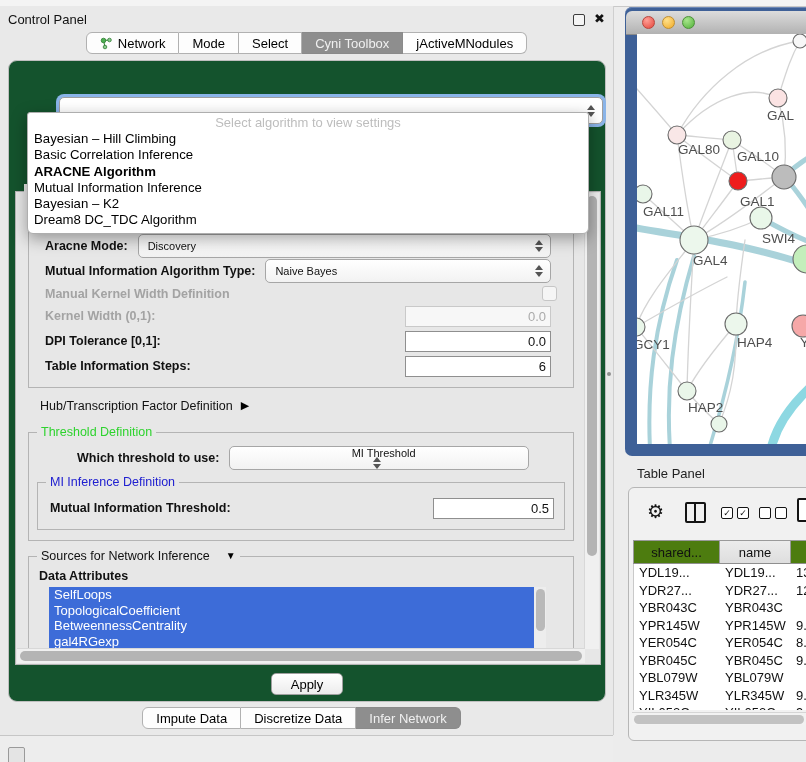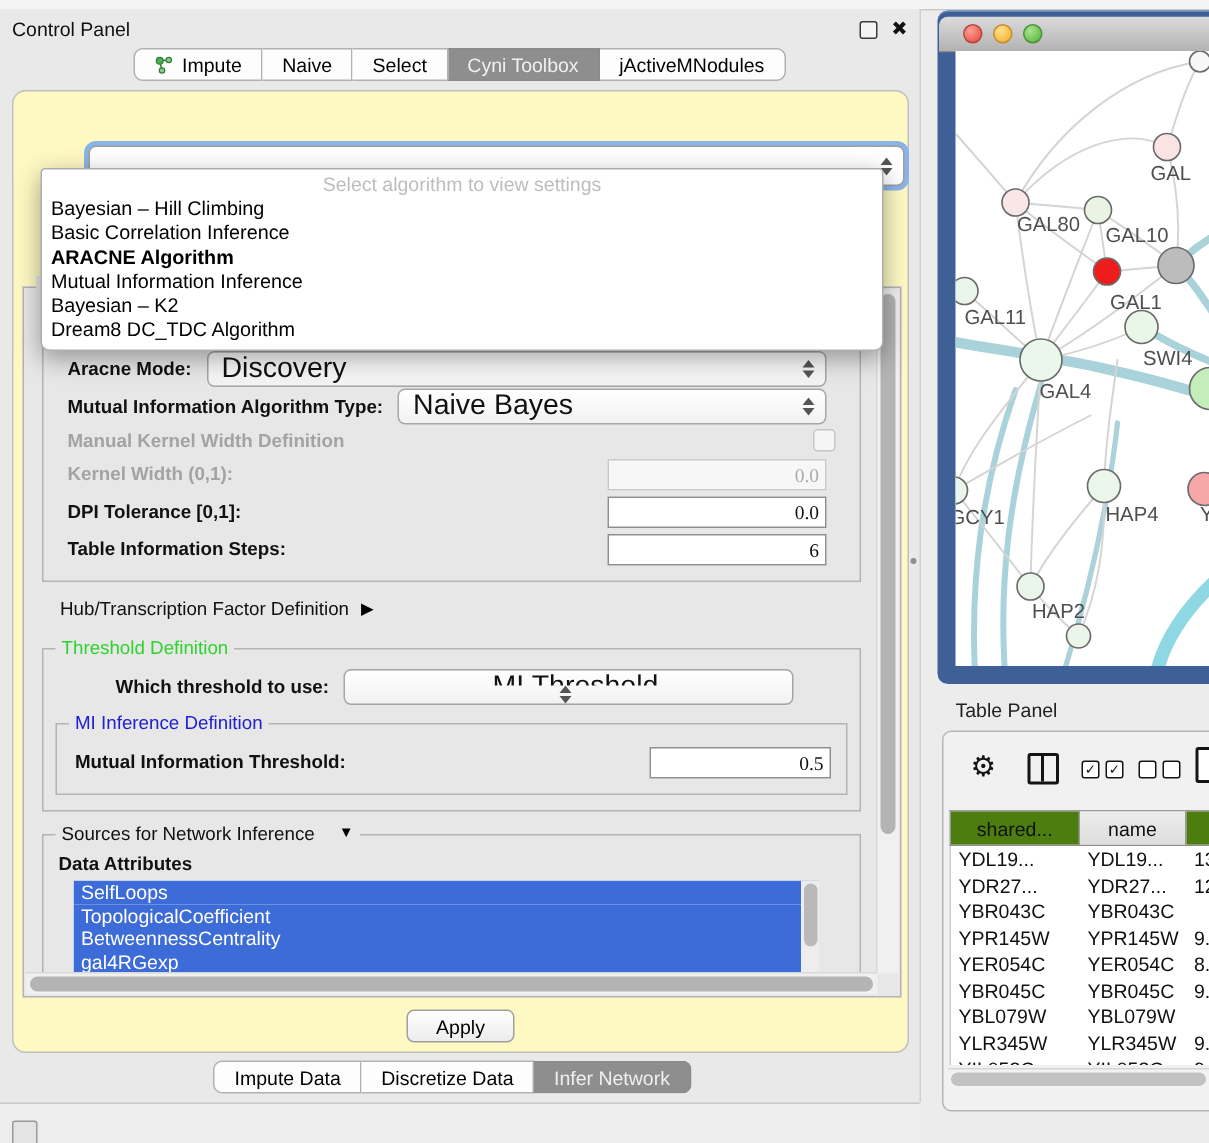--- a/index.html
+++ b/index.html
@@ -19,21 +19,21 @@
   .float-box{position:absolute;right:28px;top:8px;width:10px;height:10px;border:1.5px solid #3c3c3c;border-radius:2px;background:#f4f4f4;}
   .close-x{position:absolute;right:8px;top:5px;font-size:13px;font-weight:bold;color:#111;}
 
   .seg-bar{display:flex;width:fit-content;margin:0 auto;height:22px;}
   .seg-tab{display:flex;align-items:center;gap:5px;padding:0 13px;font-size:13px;background:#fdfdfd;border:1px solid #b1b1b1;border-left:none;color:#000;cursor:default;}
   .seg-tab:first-child{border-left:1px solid #b1b1b1;border-radius:6px 0 0 6px;}
   .seg-tab:last-child{border-radius:0 6px 6px 0;}
   .seg-tab.selected{background:#8e8e8e;color:#f0f0f0;border-color:#8a8a8a;}
   .tab-icon{display:inline-flex;align-items:center;}
 
-  .cp-body{position:absolute;left:8px;top:54px;width:596px;height:640px;background:#fef9c3;border:1px solid #bfbfbf;border-radius:9px;}
+  .cp-body{position:absolute;left:8px;top:54px;width:596px;height:640px;background:#14532d;border:1px solid #bfbfbf;border-radius:9px;}
 
   
   .ghost-combo-focus{position:absolute;left:50px;top:36px;width:542px;height:25px;background:#fff;border:1px solid #9f9f9f;border-radius:5px;box-shadow:0 0 0 3px #8ab4e8;}
   .ghost-combo2{position:absolute;left:47px;top:92px;width:507px;height:25px;background:linear-gradient(#ffffff,#f1f1f1);border:1px solid #ababab;border-radius:6px;display:flex;align-items:center;}
   .ghost-combo2 .gtext{font-size:13px;color:#b3b3b3;padding-left:10px;flex:1;}
 
   .combo-arrows{width:15px;display:flex;flex-direction:column;align-items:center;justify-content:center;gap:2px;margin-right:4px;}
   .combo-arrows .up{width:0;height:0;border-left:4px solid transparent;border-right:4px solid transparent;border-bottom:5px solid #555;}
   .combo-arrows .dn{width:0;height:0;border-left:4px solid transparent;border-right:4px solid transparent;border-top:5px solid #555;}
 
@@ -50,23 +50,23 @@
   .group-title.green{color:#2ed32e;}
   .settings-inner{position:absolute;left:2px;top:2px;right:16px;bottom:16px;overflow:hidden;}
 
   .group{position:relative;border:1px solid #b4b4b4;}
   .g-algdef{margin:26px 10px 0 10px;padding:12px 8px 8px 8px;}
   .row{display:flex;align-items:center;height:24px;margin:1px 0;}
   .row .lbl{font-size:12.5px;font-weight:bold;white-space:nowrap;padding-left:8px;}
   .row .lbl.dis{color:#a3a3a3;}
   .row .spacer{flex:1;}
   .combo{flex:1;display:flex;align-items:center;height:22px;margin-left:10px;margin-right:14px;background:linear-gradient(#ffffff,#f2f2f2);border:1px solid #a6a6a6;border-radius:5px;}
-  .combo .ctext{flex:1;font-size:19px;padding-left:9px;white-space:nowrap;overflow:hidden;}
+  .combo .ctext{flex:1;font-size:11px;padding-left:9px;white-space:nowrap;overflow:hidden;}
   .checkbox{width:13px;height:13px;border:1px solid #c6c6c6;border-radius:3px;background:#f5f5f5;margin-right:8px;}
-  .field{width:140px;height:19px;border:1px solid #8f8f8f;background:#fff;font-size:13px;text-align:right;padding-right:4px;line-height:19px;margin-right:14px;font-family:Liberation Serif, serif;}
+  .field{width:140px;height:19px;border:1px solid #8f8f8f;background:#fff;font-size:13px;text-align:right;padding-right:4px;line-height:19px;margin-right:14px;}
   .field.dis{border:1px solid #c9c9c9;background:#f7f7f7;color:#ababab;}
 
   .hub-row{display:flex;gap:8px;margin:11px 0 0 22px;font-size:12.5px;}
   .hub-arrow{font-size:11px;color:#000;}
 
   .g-threshold{margin:19px 10px 0 10px;padding:12px 4px 10px 4px;}
   .row-which{padding-left:36px;}
   .row-which .combo{margin-right:40px;flex-direction:column;}
   .g-mithr{margin:12px 4px 0 4px;padding:12px 4px 8px 4px;}
   .g-mithr .field{width:115px;margin-right:6px;}
@@ -144,24 +144,24 @@
   <div class="seg-bar">
       <div class="seg-tab">
         <span class="tab-icon">
           <svg width="13" height="13" viewBox="0 0 13 13">
             <path d="M3.5,3.5 L9.5,3 M3.5,3.5 L5,10" stroke="#2e7d32" stroke-width="1" fill="none"></path>
             <circle cx="3.5" cy="3.5" r="2.3" fill="#4caf50" stroke="#2e7d32" stroke-width="0.8"></circle>
             <circle cx="9.5" cy="3" r="1.8" fill="#8bc98e" stroke="#2e7d32" stroke-width="0.8"></circle>
             <circle cx="5" cy="10" r="1.8" fill="#8bc98e" stroke="#2e7d32" stroke-width="0.8"></circle>
           </svg>
         </span>
-        <span>Impute</span>
+        <span>Network</span>
       </div>
       <div class="seg-tab">
-        <span>Naive</span>
+        <span>Mode</span>
       </div>
       <div class="seg-tab">
         <span>Select</span>
       </div>
       <div class="seg-tab selected">
         <span>Cyni Toolbox</span>
       </div>
       <div class="seg-tab">
         <span>jActiveMNodules</span>
       </div>

